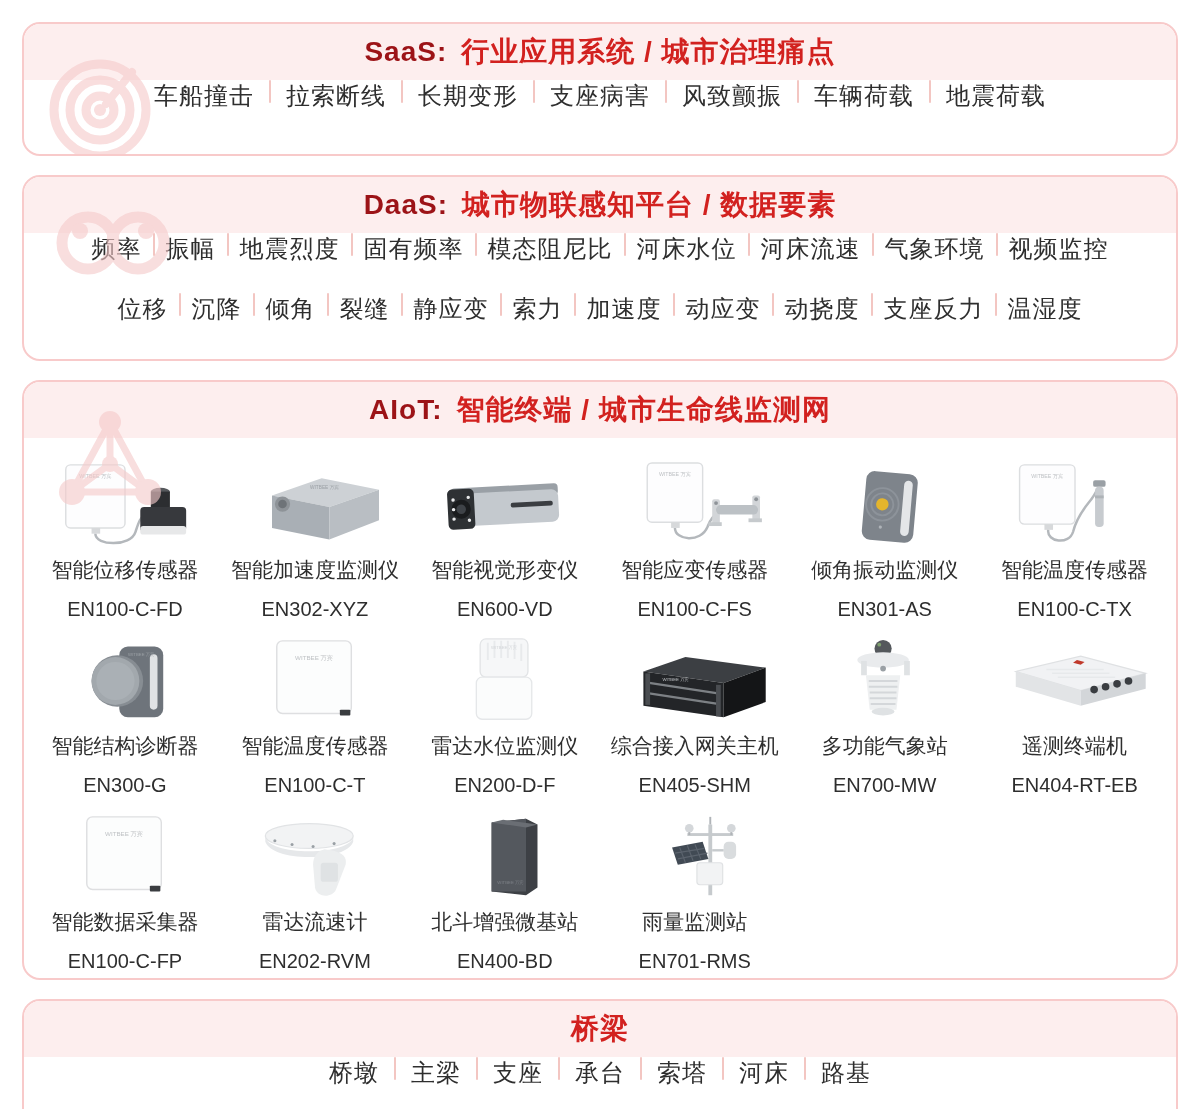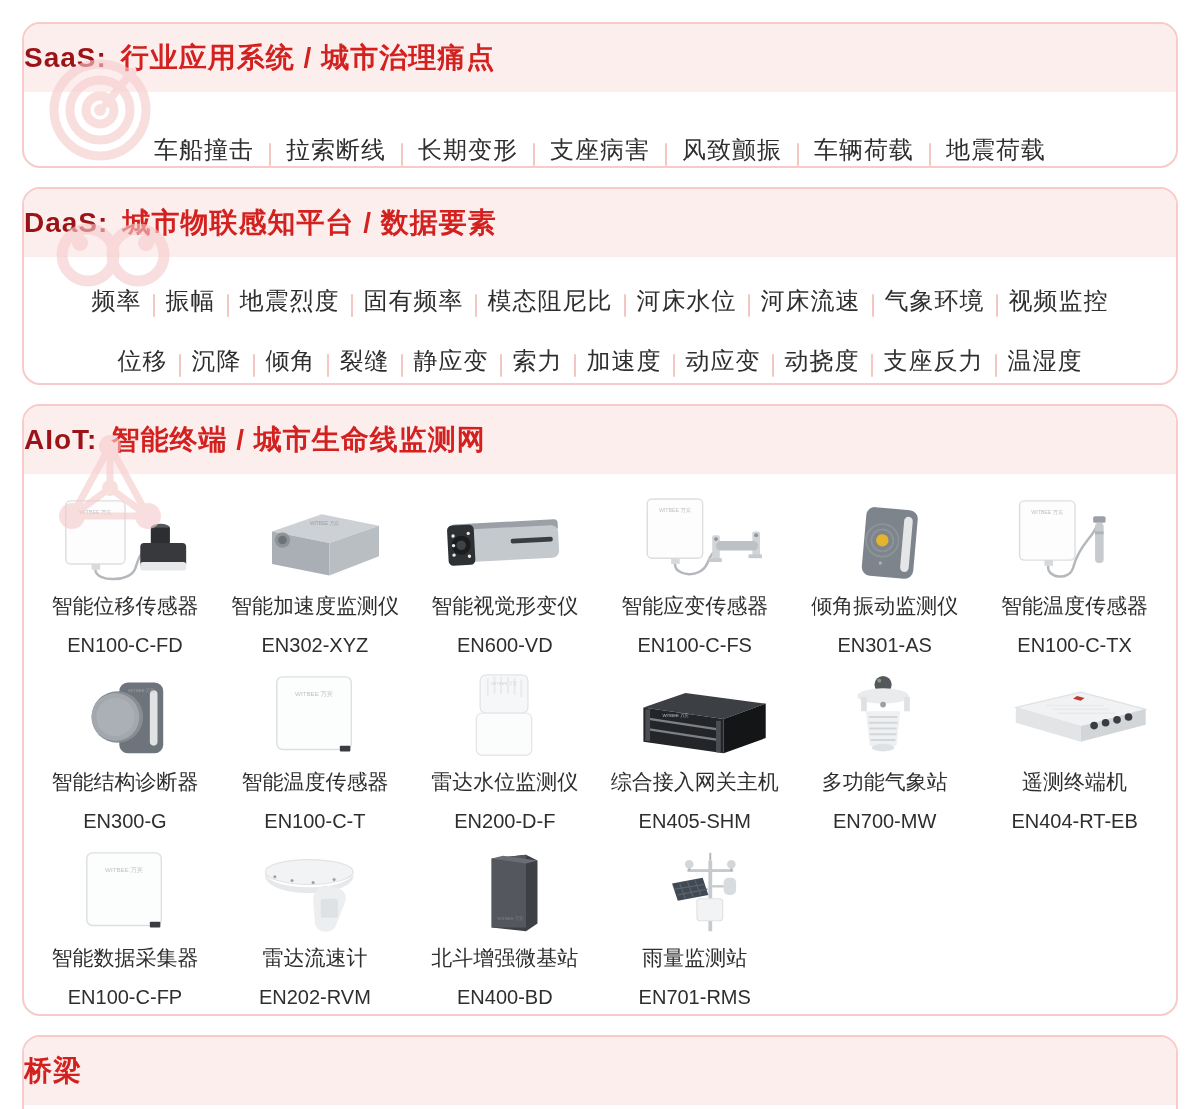--- a/index.html
+++ b/index.html
@@ -7,28 +7,28 @@
     width:1200px;height:1109px;box-sizing:border-box;
     padding:22px 22px 0 22px;margin:0 auto;background:#fff;
     font-family:"Liberation Sans","DejaVu Sans",sans-serif;
     color:#2e2e2e;overflow:hidden;
   }
   .card{
     position:relative;border:2px solid var(--border,#f8caca);
     border-radius:18px;overflow:hidden;background:#fff;margin-bottom:19px;
   }
   .band{
-    background:var(--band,#fdeeee);height:68px;
-    display:flex;align-items:center;
+    background:var(--band,#fdeeee);height:56px;
+    display:flex;align-items:center;justify-content:center;
     font-size:28px;font-weight:700;letter-spacing:1px;
   }
   .t-prefix{color:var(--prefix,#9c1317);margin-right:14px;}
   .t-main{color:var(--accent,#d2211f);}
   .items{
-    display:flex;justify-content:center;align-items:flex-end;
+    display:flex;justify-content:center;align-items:flex-start;
     font-size:24px;color:var(--body,#2e2e2e);letter-spacing:1px;white-space:nowrap;
   }
   .items .sep{
     display:inline-block;width:2px;height:23px;border-radius:1px;
     background:var(--sep,#f3c6c2);margin:0 15px;flex:0 0 auto;
   }
   .card-saas .items{height:74px;}
   .card-daas .items{height:60px;}
   .card-daas .items:first-of-type{margin-top:10px;}
   .card-daas .items .sep{margin:0 11px;}

